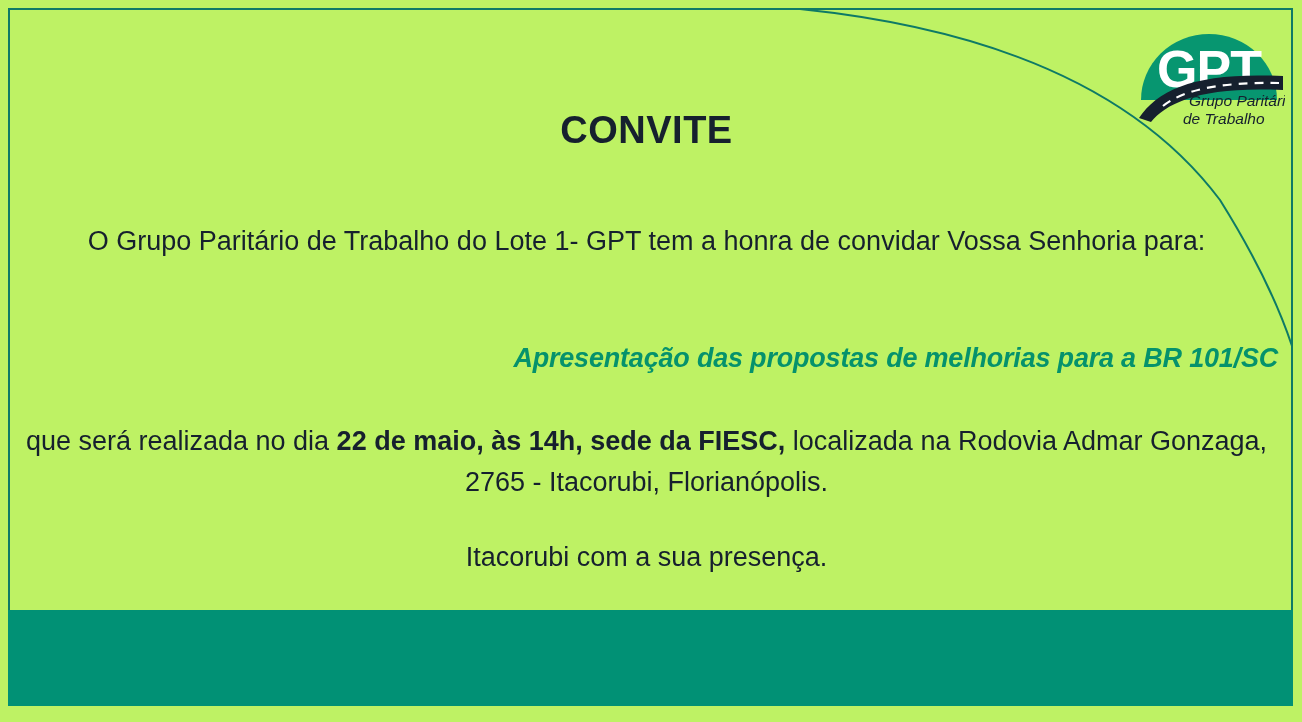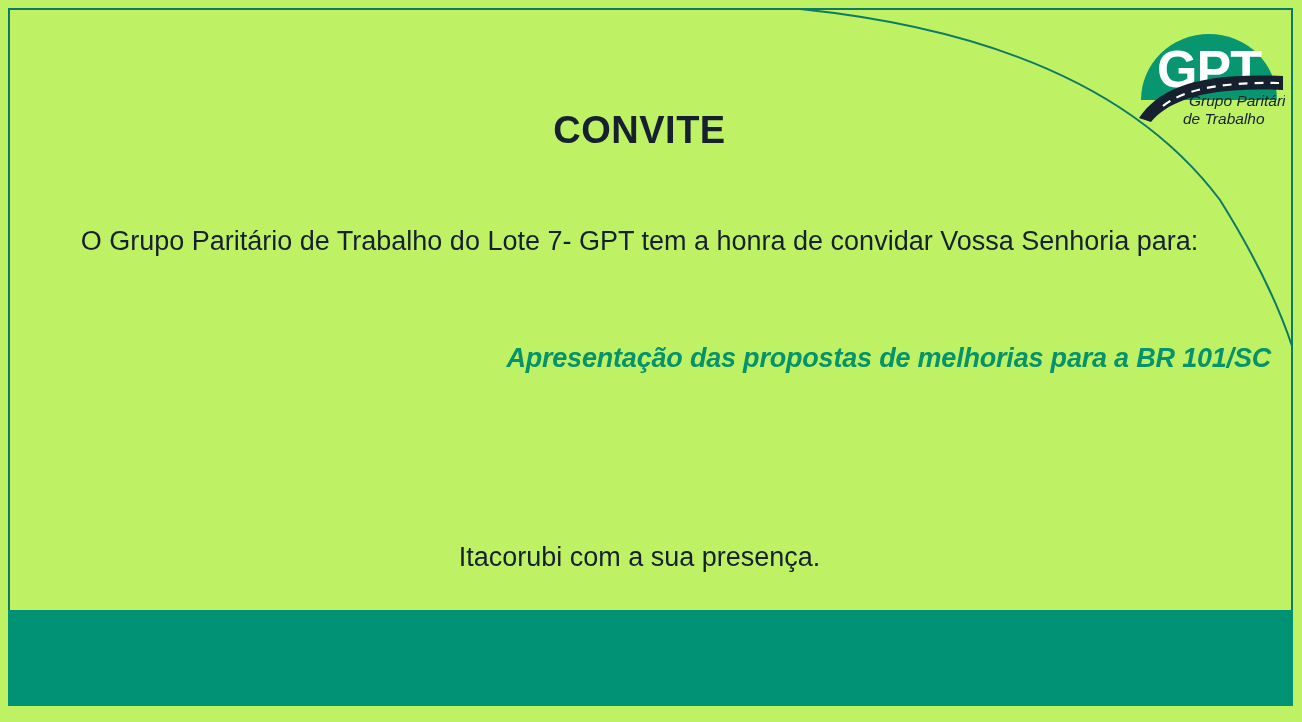--- a/index.html
+++ b/index.html
@@ -49,21 +49,21 @@
     left: 1133px;
     top: 14px;
     width: 152px;
     height: 118px;
   }
   .logo svg { display: block; }
 
   
   .content {
     position: absolute;
-    left: 8px;
+    left: 15px;
     top: 9px;
     width: 1283px;
     height: 600px;
     box-sizing: border-box;
   }
 
   .title {
     position: absolute;
     left: 0;
     top: 100px;
@@ -142,24 +142,25 @@
         <text x="56" y="92">Grupo Paritário</text>
         <text x="50" y="110">de Trabalho</text>
       </g>
     </svg>
   </div>
 
   <div class="content">
 
     <div class="title">CONVITE</div>
 
-    <div class="para para-intro">O Grupo Paritário de Trabalho do Lote 7- GPT tem a honra de convidar Vossa Senhoria para:</div>
+    <div class="para para-intro">O Grupo Paritário de Trabalho do Lote 1- GPT tem a honra de convidar Vossa Senhoria para:</div>
 
     <div class="highlight">Apresentação das propostas de melhorias para a BR 101/SC</div>
 
+    <div class="para para-detail"><span>que será realizada no dia </span><b>22 de maio, às 14h, sede da FIESC,</b><span> localizada na Rodovia Admar Gonzaga, 2765 - Itacorubi, Florianópolis.</span></div>
 
     <div class="para para-close">Itacorubi com a sua presença.</div>
 
   </div>
 
   <div class="band"></div>
 
 </div>
 
 </body></html>

